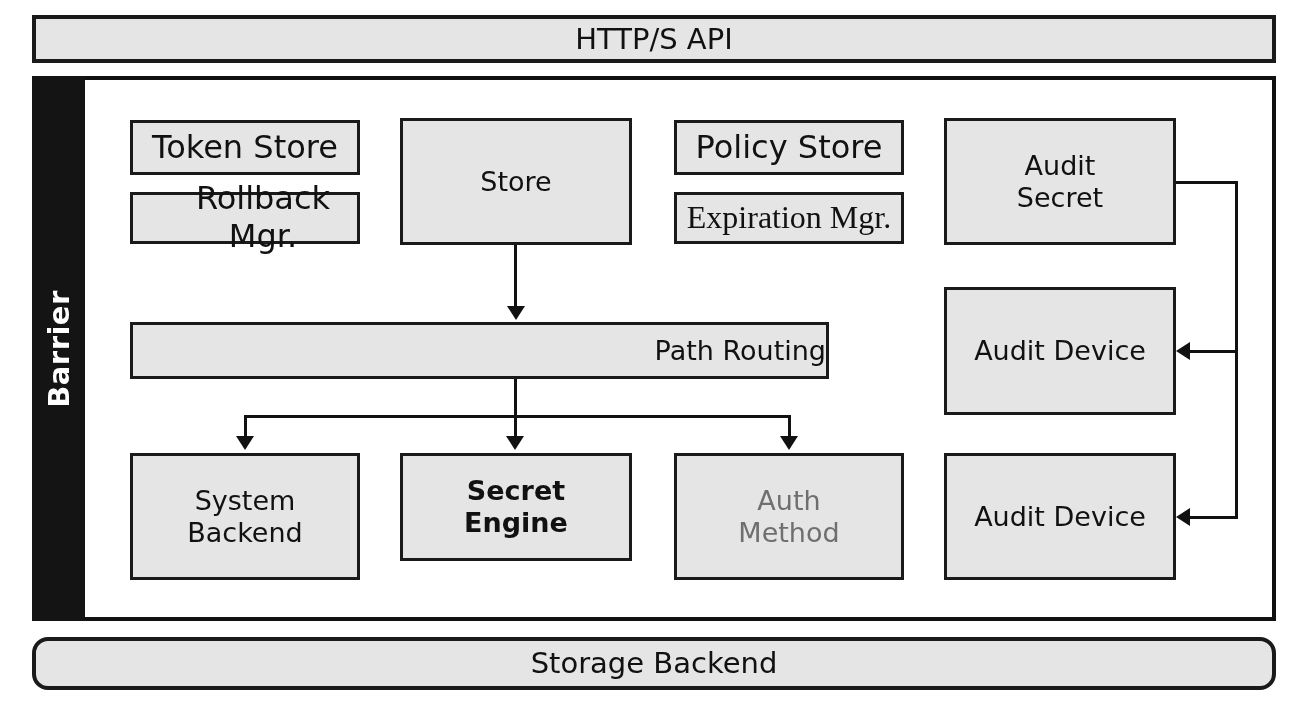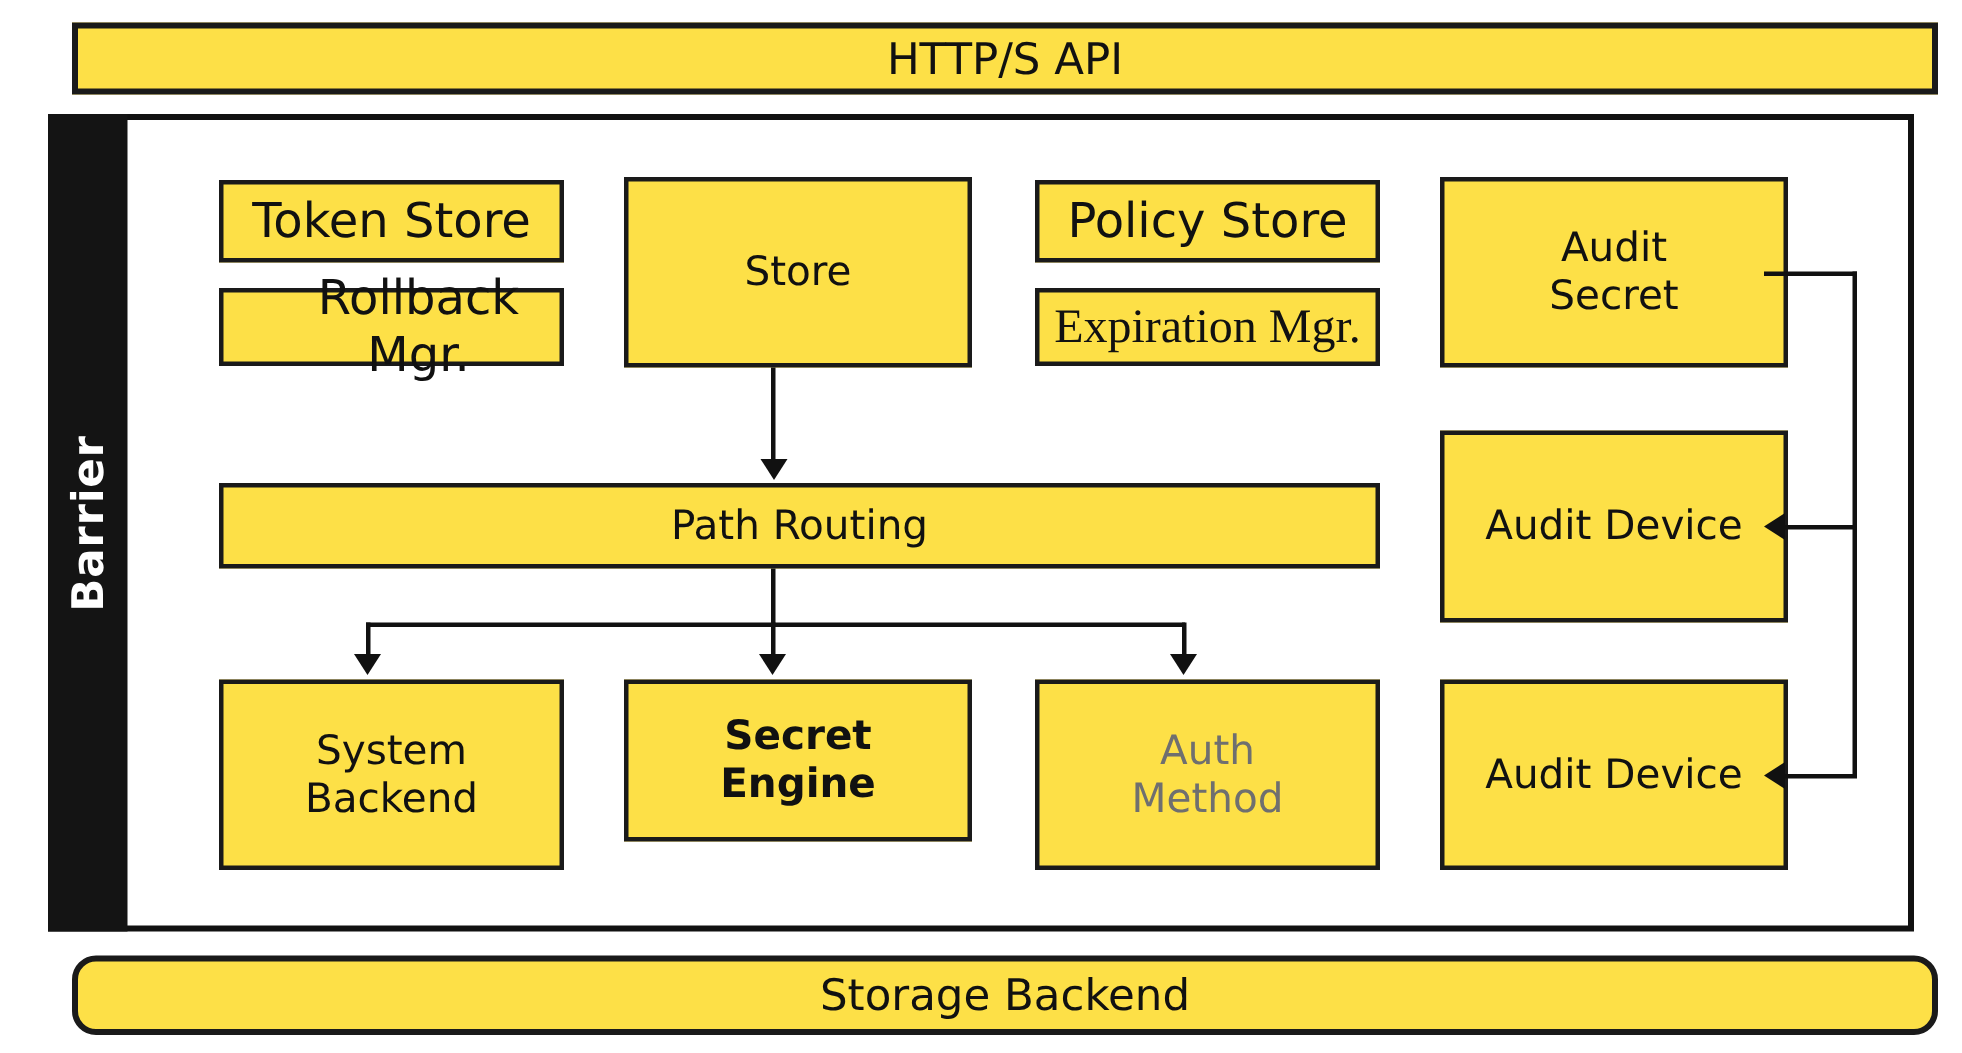--- a/index.html
+++ b/index.html
@@ -15,30 +15,29 @@
     position: relative;
     width: 1308px;
     height: 702px;
     background: #ffffff;
     overflow: hidden;
   }
   
   .box {
     position: absolute;
     box-sizing: border-box;
-    background: #fde047;
+    background: #e5e5e5;
     border: 3px solid #1a1a1a;
     display: flex;
     align-items: center;
     justify-content: center;
     text-align: center;
     color: #111111;
     line-height: 1.18;
     white-space: pre-line;
-    margin-left: 16px;
   }
   .bar-box {
     border-width: 4px;
     font-size: 29px;
   }
   .comp {
     font-size: 27px;
     border-width: 3px;
   }
   .slim {
@@ -134,21 +133,21 @@
   </div>
 
   <div class="box comp" style="left:944px; top:118px; width:232px; height:127px;">
     <span>Audit
 Secret</span>
   </div>
 
   <div class="vline" style="left:514px; top:245px; height:63px;"></div>
   <div class="arrow-down" style="left:507px; top:306px;"></div>
 
-  <div class="box comp" style="left:130px; top:322px; width:774px; height:57px;">
+  <div class="box comp" style="left:130px; top:322px; width:699px; height:57px;justify-content:flex-end;">
     <span>Path Routing</span>
   </div>
 
   <div class="box comp" style="left:944px; top:287px; width:232px; height:128px;">
     <span>Audit Device</span>
   </div>
 
   <div class="box comp" style="left:944px; top:453px; width:232px; height:127px;">
     <span>Audit Device</span>
   </div>

